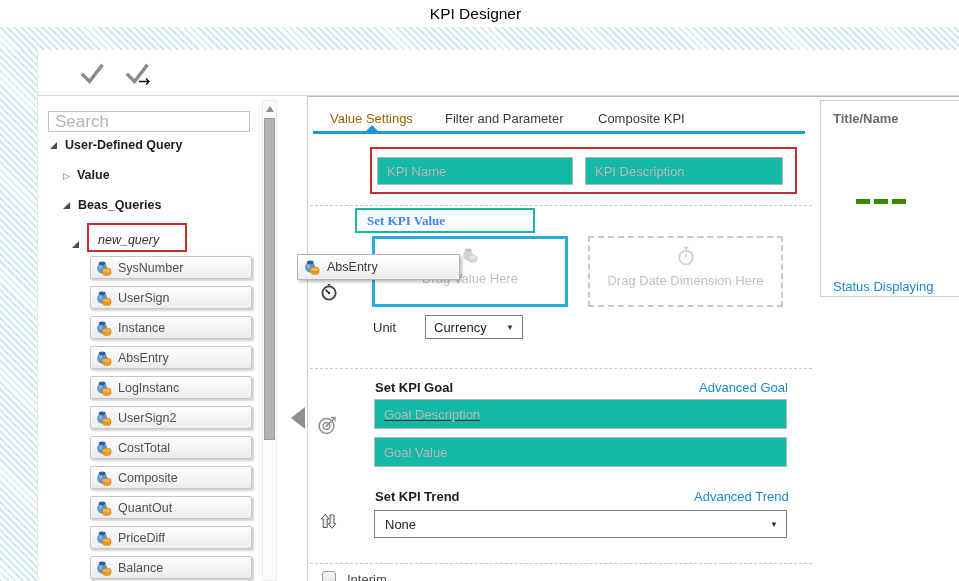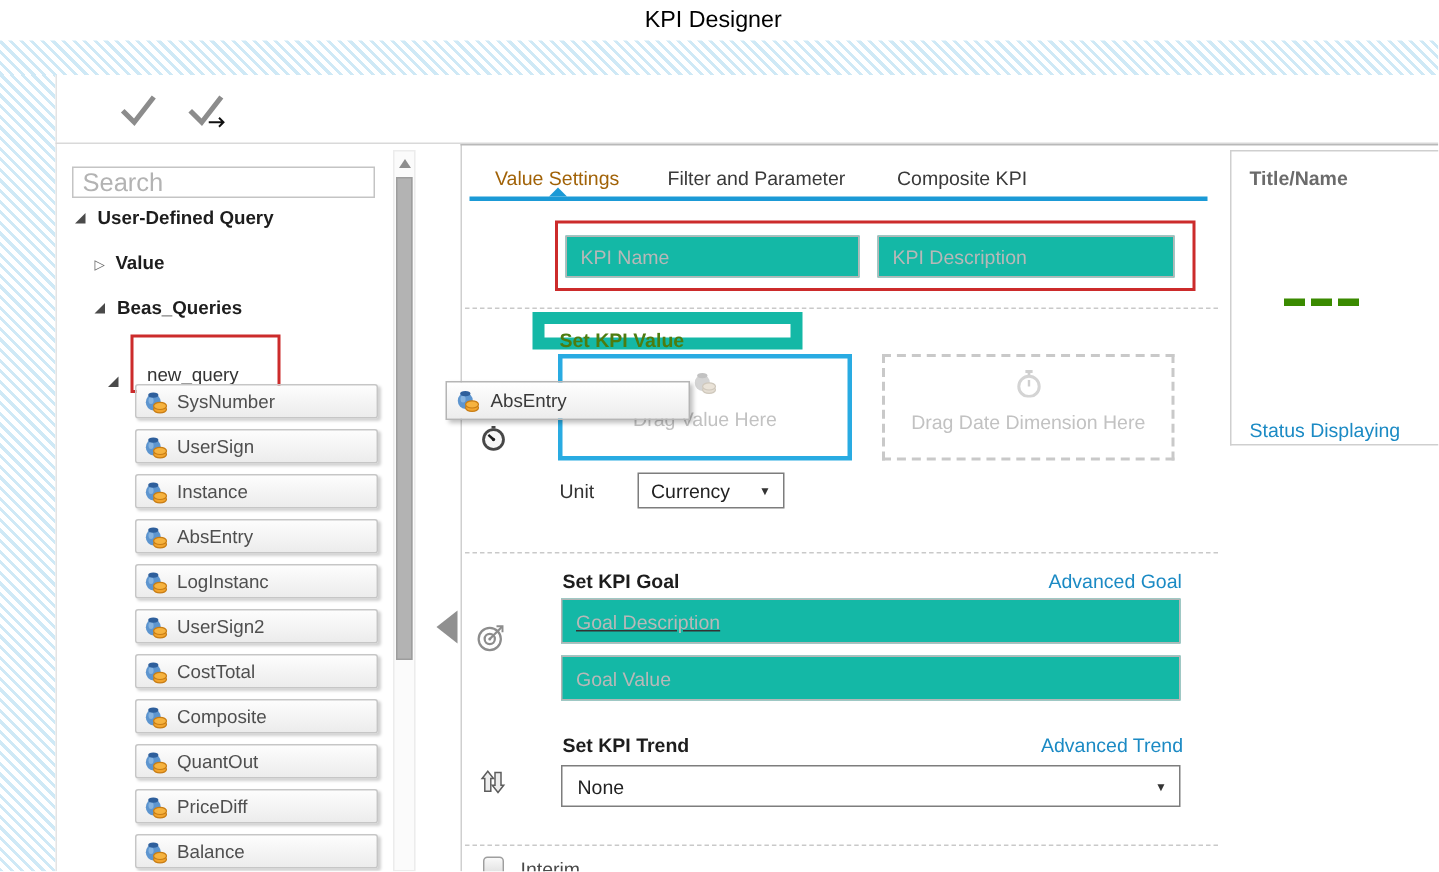--- a/index.html
+++ b/index.html
@@ -35,21 +35,21 @@
     border:1px solid #c4c4c4; font-family:inherit; font-size:17px; color:#333; padding:0 6px; outline:none;
   }
   .search-input::placeholder { color:#b3b3b3; }
   .tree-node { position:absolute; font-size:12.5px; font-weight:bold; color:#1d1d1d; cursor:pointer; }
   .tw-exp { display:inline-block; width:0; height:0; border-bottom:7px solid #4a4a4a; border-left:7px solid transparent; margin-right:8px; position:relative; top:0px; }
   .tw-col { display:inline-block; font-size:9px; color:#6b6b6b; margin-right:7px; font-weight:normal; }
   .node-udq   { left:50px; top:138px;text-align:center; }
   .node-sys   { left:63px; top:168px; }
   .node-beas  { left:63px; top:198px; }
   .node-newq  { left:72px; top:227px; font-weight:normal; color:#333; }
-  .newq-box { display:inline-block; border:2px solid #cc2b2b; padding:18px 26px 3px 9px; position:relative; top:-4px; }
+  .newq-box { display:inline-block; border:2px solid #cc2b2b; padding:8px 26px 3px 9px; position:relative; top:-4px;font-style:italic; }
   .field-item {
     position:absolute; left:90px; width:162px; height:23px;
     background:linear-gradient(#fdfdfd,#ececec);
     border:1px solid #c6c6c6; border-radius:2px;
     box-shadow:1.5px 1.5px 2px rgba(0,0,0,0.18);
     display:flex; align-items:center; gap:6px; padding-left:5px;
     font-size:12.5px; color:#4f4f4f; cursor:grab;
   }
   .field-item svg { flex:0 0 auto; }
   
@@ -74,22 +74,22 @@
     border:1px solid #b5b5b5; font-family:inherit; font-size:13px; color:#333; padding:0 9px; outline:none; background:#14b8a6;
   }
   .txt-input::placeholder { color:#b8b8b8; }
   .in-kpi-name { position:absolute; left:5px; top:8px; width:196px; height:28px; }
   .in-kpi-desc { position:absolute; left:213px; top:8px; width:198px; height:28px; }
 
   .dashed-sep { position:absolute; left:310px; width:502px; height:0; border-top:1px dashed #c9c9c9; }
   .sep1 { top:205px; } .sep2 { top:368px; } .sep3 { top:563px; }
 
   
-  .kpival-label-box { position:absolute; left:355px; top:208px; width:180px; height:25px; border:8px solid #14b8a6;
-     font-size:13px; font-weight:bold; color:#4d7c0f; line-height:21px; padding-left:10px; }
+  .kpival-label-box { position:absolute; left:355px; top:208px; width:180px; height:25px; border:2px solid #14b8a6;
+     font-size:13px; font-weight:bold; color:#3b82f6; line-height:21px; padding-left:10px;font-family:Liberation Serif, serif; }
   .section-icon { position:absolute; }
   .ic-gauge-pos { left:320px; top:284px; }
   .ic-target-pos { left:318px; top:415px; }
   .ic-trend-pos { left:318px; top:511px; }
   .dropzone { position:absolute; top:236px; height:71px; text-align:center; }
   .dz-value { left:372px; width:196px; border:3px solid #29abe2; }
   .dz-date  { left:588px; width:195px; border:2px dashed #c9c9c9; }
   .dz-icon { margin-top:8px; }
   .dz-hint { font-size:13px; color:#c2c2c2; margin-top:4px; }
   .drag-chip {

